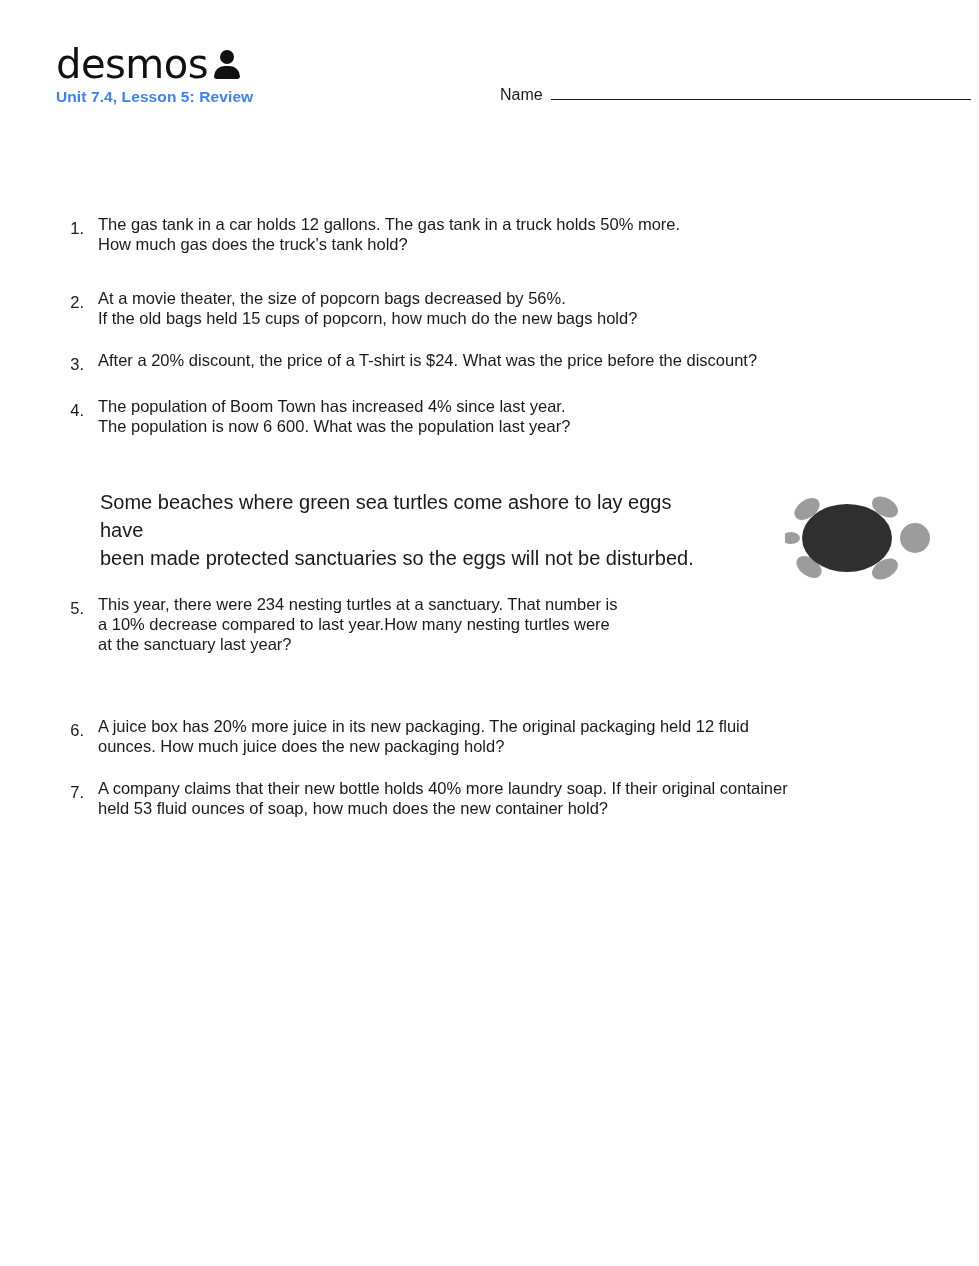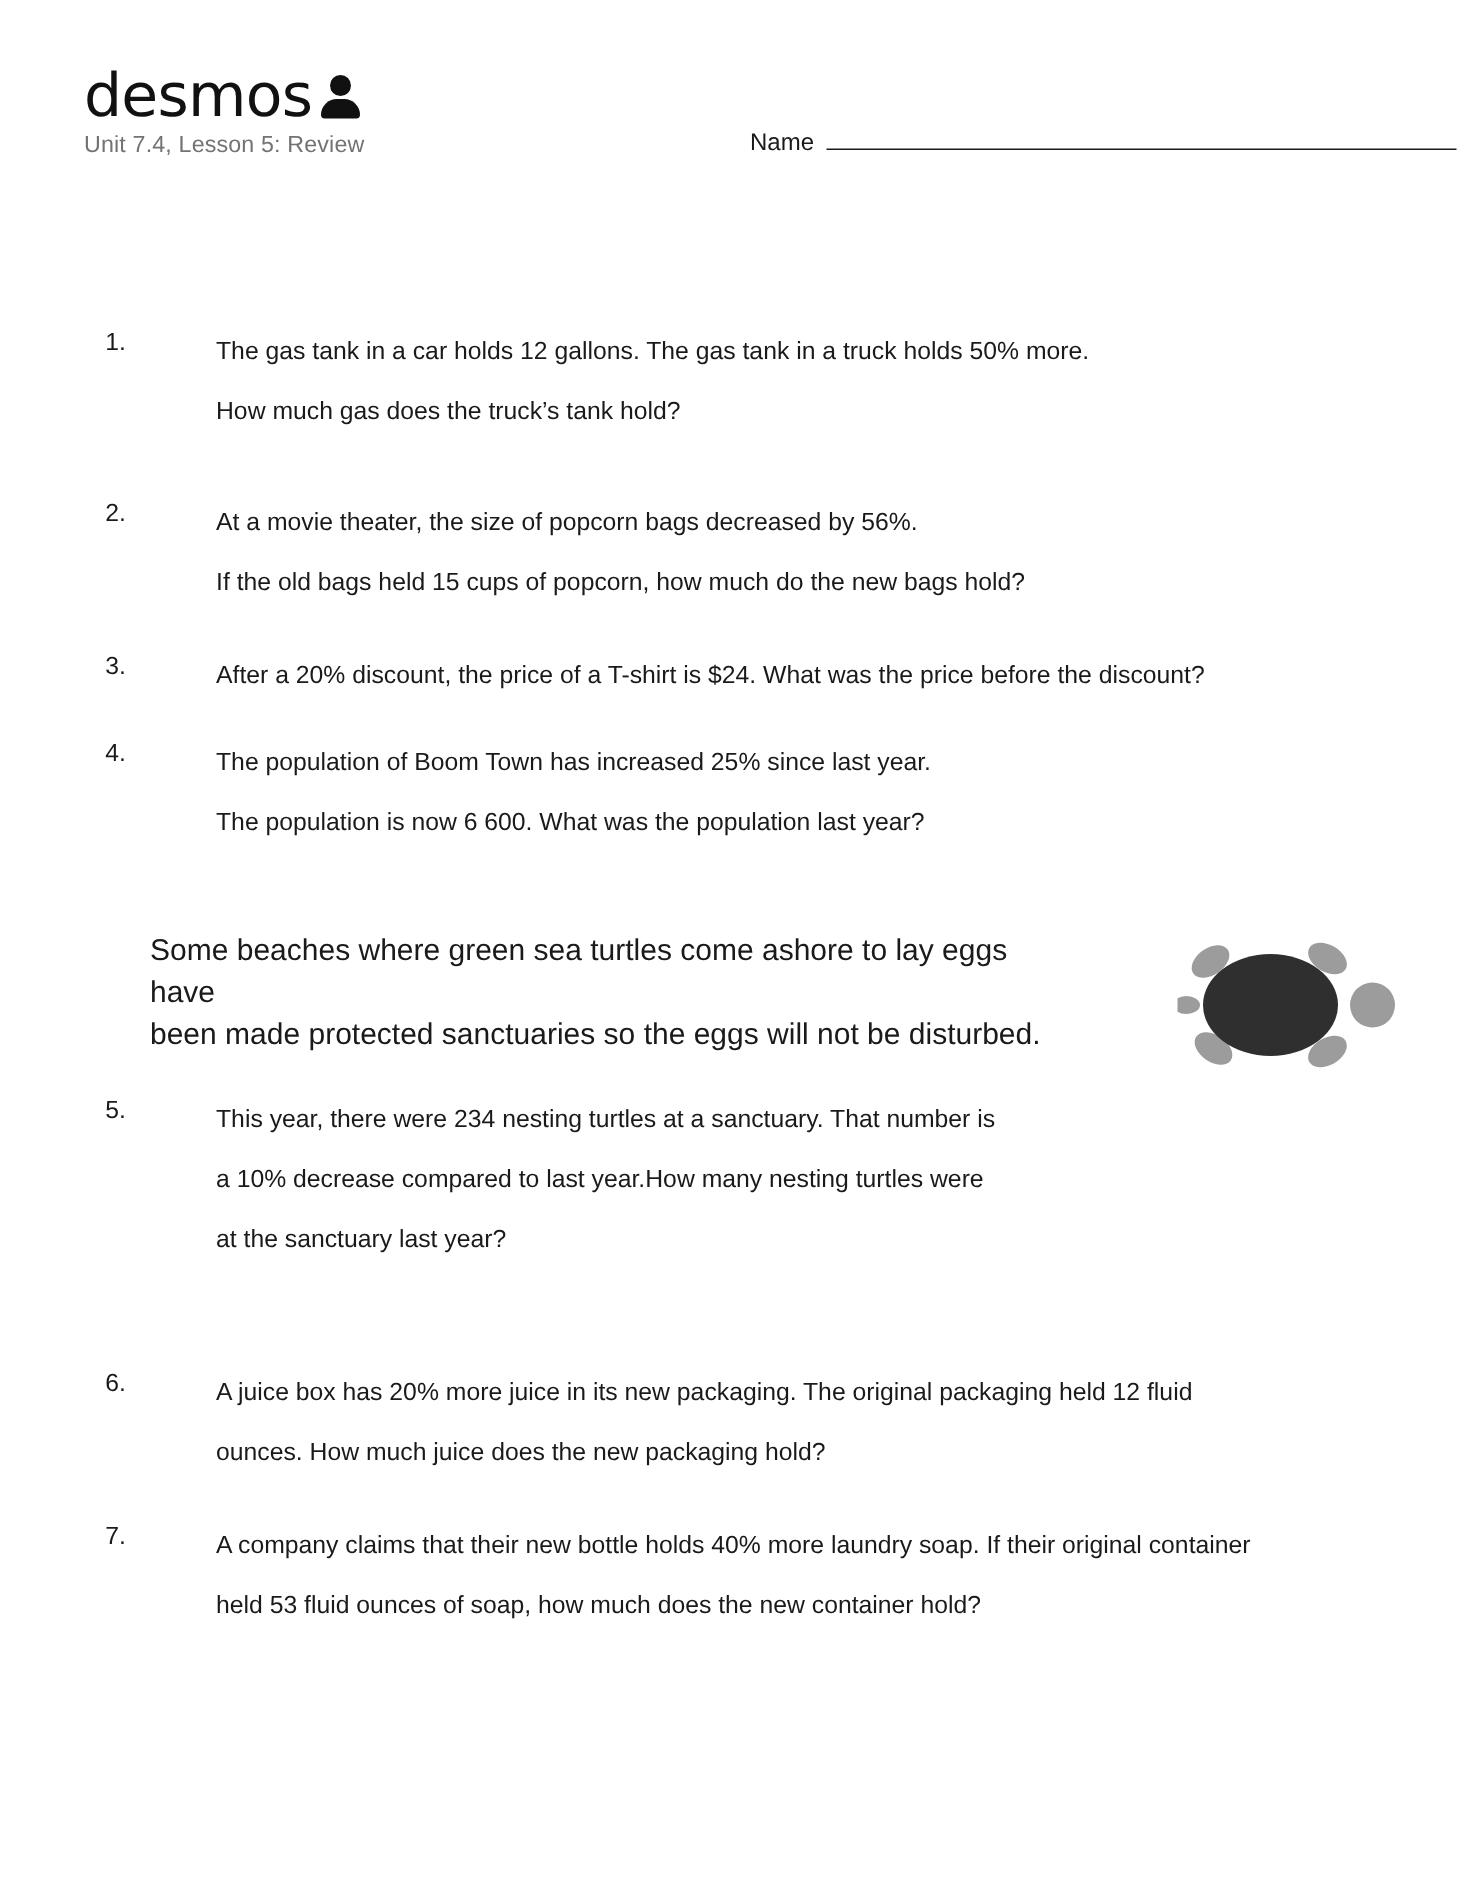--- a/index.html
+++ b/index.html
@@ -63,22 +63,22 @@
     top: 17px;
     width: 26px;
     height: 13px;
     border-radius: 13px 13px 3px 3px;
     background: #111111;
   }
 
   .subtitle {
     margin-top: 4px;
     font-size: 15.5px;
-    font-weight: normal;
-    color: #737373;
+    font-weight: bold;
+    color: #3b82f6;
     letter-spacing: 0.1px;
   }
 
   .name-field {
     position: absolute;
     left: 444px;
     top: 42px;
     display: flex;
     align-items: baseline;
     font-size: 16px;
@@ -110,25 +110,24 @@
     flex: 0 0 42px;
     text-align: right;
     padding-right: 14px;
     box-sizing: border-box;
     font-size: 16.5px;
     line-height: 28px;
     color: #1a1a1a;
   }
   .q-text {
     font-size: 16.5px;
-    line-height: 40px;
+    line-height: 20px;
     color: #1a1a1a;
     max-width: 820px;
     white-space: pre-line;
-    margin-left: 46px;
   }
 
   .q-1 { margin-bottom: 34px; }
   .q-2 { margin-bottom: 22px; }
   .q-3 { margin-bottom: 18px; }
   .q-4 { margin-bottom: 0; }
 
   
   .turtle-block {
     position: relative;
@@ -199,21 +198,21 @@
 If the old bags held 15 cups of popcorn, how much do the new bags hold?</div>
     </div>
 
     <div class="q q-3">
       <div class="q-num">3.</div>
       <div class="q-text">After a 20% discount, the price of a T-shirt is $24. What was the price before the discount?</div>
     </div>
 
     <div class="q q-4">
       <div class="q-num">4.</div>
-      <div class="q-text">The population of Boom Town has increased 25% since last year.
+      <div class="q-text">The population of Boom Town has increased 4% since last year.
 The population is now 6 600. What was the population last year?</div>
     </div>
   </div>
 
   <div class="turtle-block">
     <div class="turtle-intro">Some beaches where green sea turtles come ashore to lay eggs have
 been made protected sanctuaries so the eggs will not be disturbed.</div>
 
     <svg class="turtle-img" viewBox="0 0 150 110">
 

